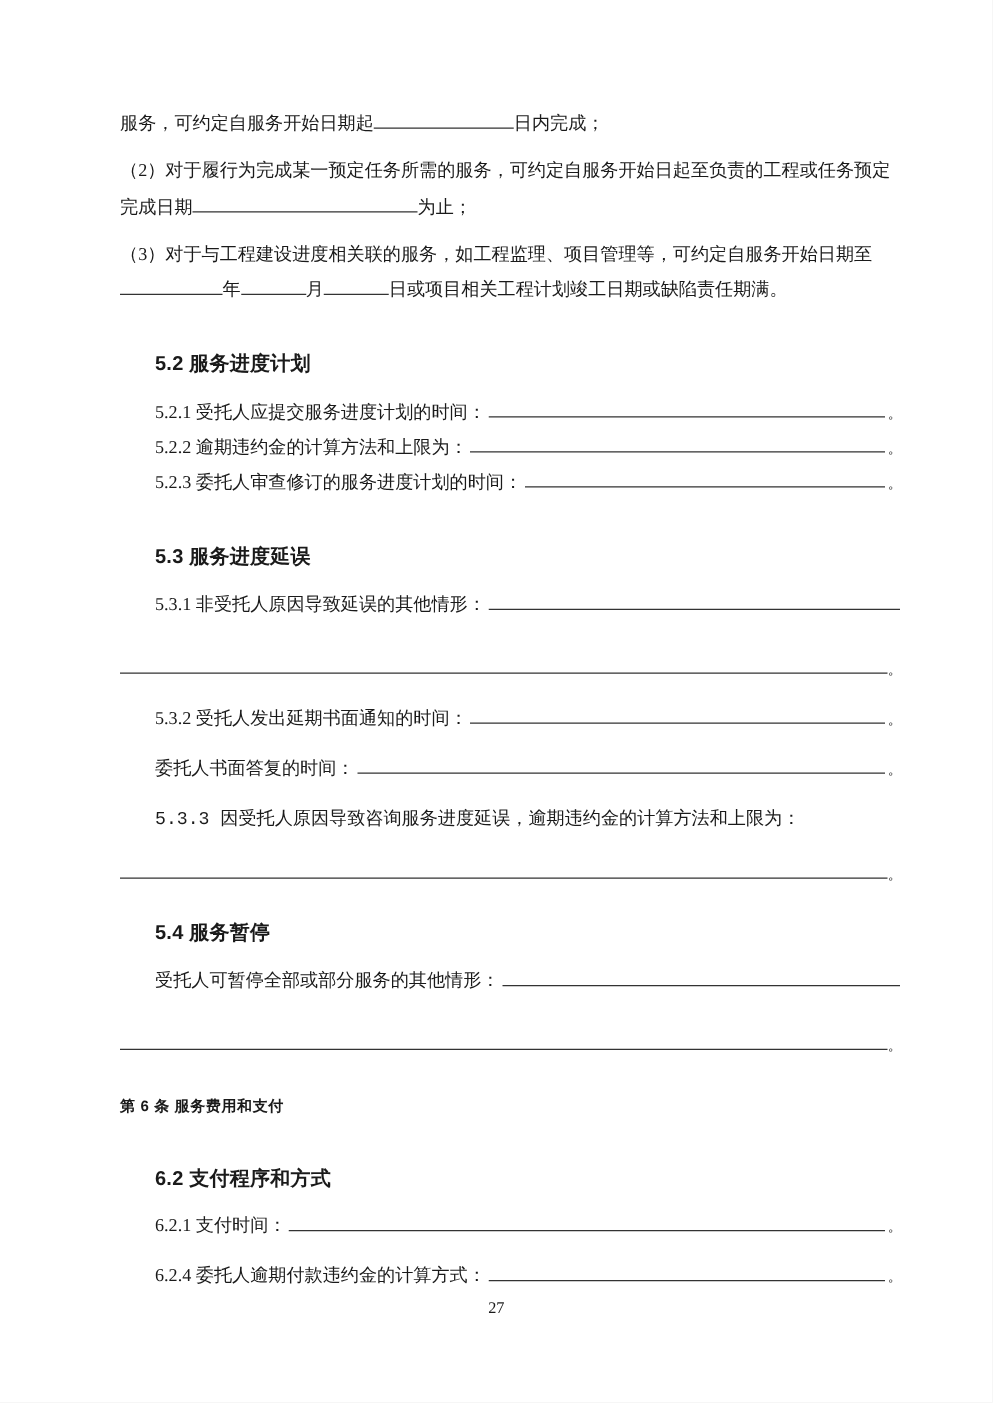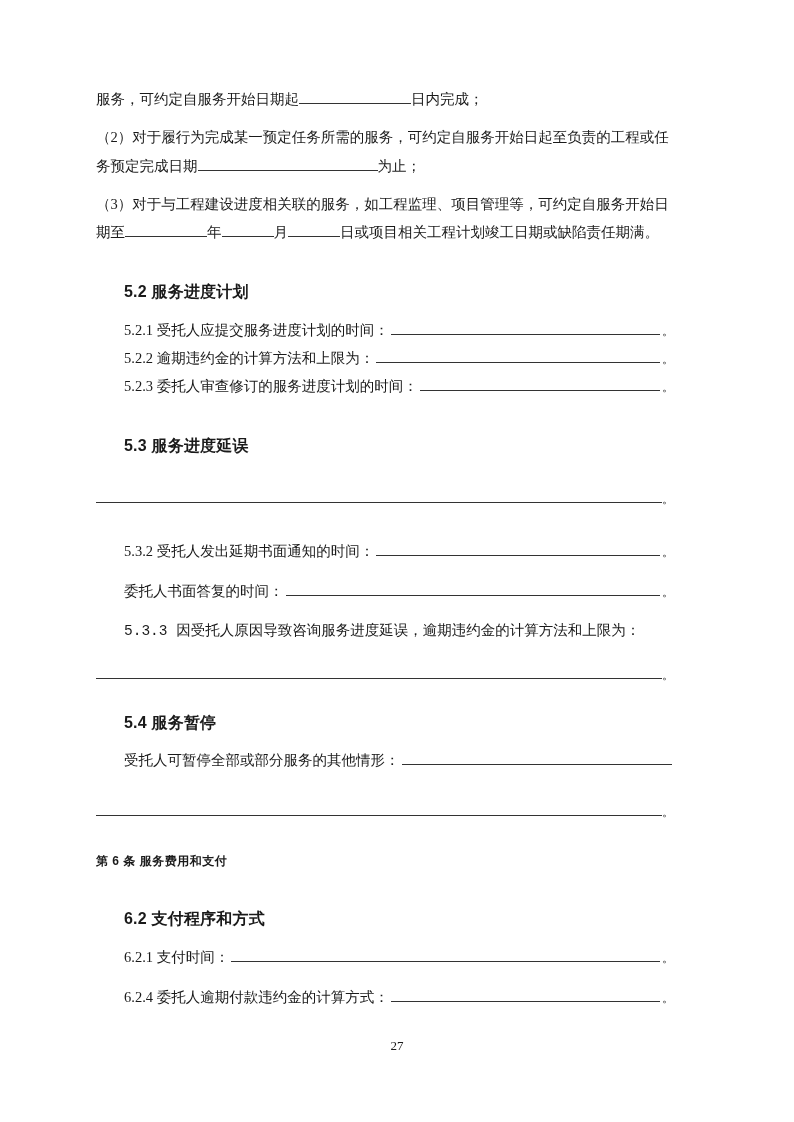--- a/index.html
+++ b/index.html
@@ -9,21 +9,21 @@
   }
   body {
     font-family: "Liberation Serif", "DejaVu Serif", serif;
   }
   .page {
     width: 794px;
     height: 1122px;
     background: #ffffff;
     position: relative;
     box-sizing: border-box;
-    padding: 85px 120px 60px 96px;
+    padding: 85px 72px 60px 96px;
     overflow: hidden;
   }
   .doc {
     font-size: 14.5px;
     color: #1a1a1a;
     line-height: 1.95;
   }
   p {
     margin: 0 0 10px 0;
   }
@@ -128,26 +128,30 @@
     </div>
 
     <div class="indent-item line-with-end">
       <span class="lead">5.2.3 委托人审查修订的服务进度计划的时间：</span>
       <span class="fill"></span>
       <span class="endmark">。</span>
     </div>
 
     <p class="heading-sub">5.3 服务进度延误</p>
 
+    <div class="indent-item line-with-end">
+      <span class="lead">5.3.1 非受托人原因导致延误的其他情形：</span>
+      <span class="fill"></span>
+    </div>
     <div class="contline" style="margin-top:26px;">
       <span class="fill"></span>
       <span class="endmark">。</span>
     </div>
 
-    <div class="indent-item line-with-end" style="margin-top:26px;justify-content:flex-end;">
+    <div class="indent-item line-with-end" style="margin-top:14px;justify-content:flex-end;">
       <span class="lead">5.3.2 受托人发出延期书面通知的时间：</span>
       <span class="fill"></span>
       <span class="endmark">。</span>
     </div>
 
     <div class="indent-item line-with-end" style="margin-top:12px;justify-content:center;">
       <span class="lead">委托人书面答复的时间：</span>
       <span class="fill"></span>
       <span class="endmark">。</span>
     </div>

